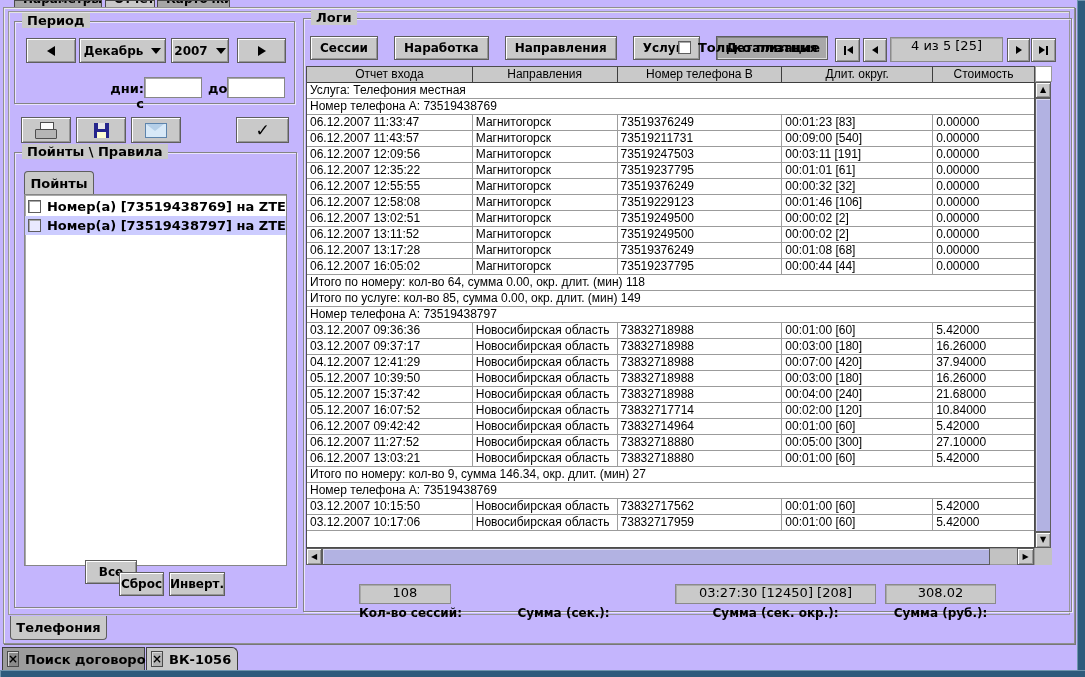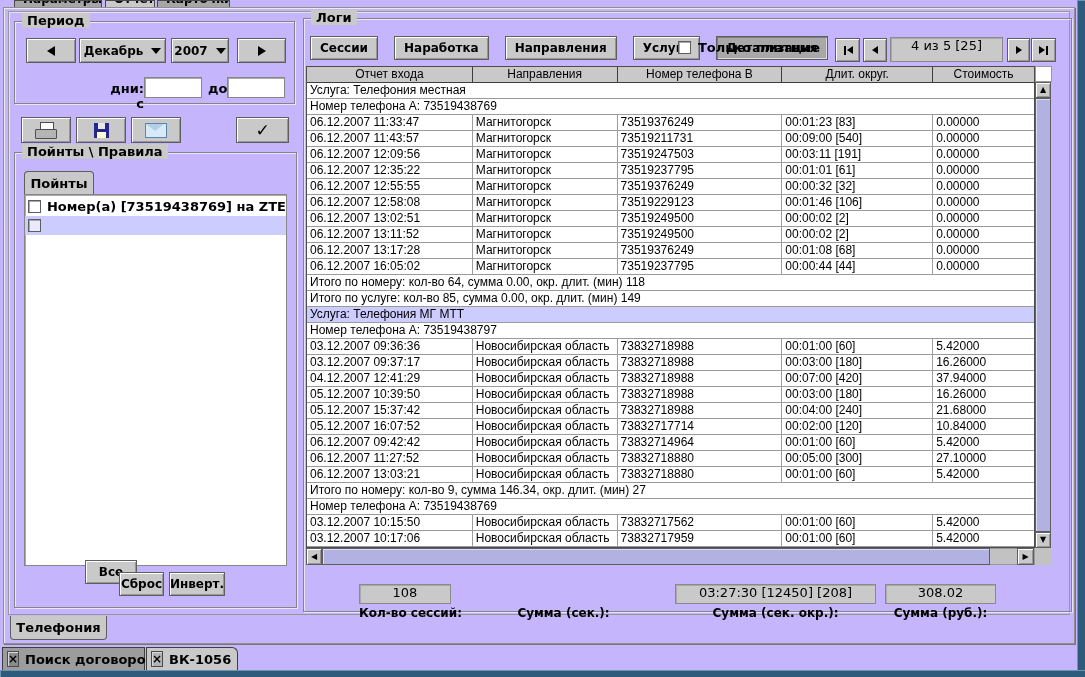--- a/index.html
+++ b/index.html
@@ -179,20 +179,21 @@
          display:flex;align-items:center;justify-content:center;font-weight:bold;font-size:13px;border-radius:4px 4px 0 0;">
       <span>Пойнты</span>
     </div>
     <div class="abs sunken" id="points-list" style="left:9px;top:41px;width:263px;height:372px;overflow:hidden;padding-top:2px;">
         <div class="item">
           <span class="cb"></span>
           <span>Номер(а) [73519438769] на ZTE</span>
         </div>
         <div class="item selected">
           <span class="cb"></span>
+          <span>Номер(а) [73519438797] на ZTE</span>
         </div>
       </div>
     <div class="btn" style="left:70px;top:407px;width:52px;height:24px;">
       <span>Все</span>
     </div>
     <div class="btn" style="left:104px;top:419px;width:45px;height:24px;">
       <span>Сброс</span>
     </div>
     <div class="btn" style="left:154px;top:419px;width:56px;height:24px;">
       <span>Инверт.</span>
@@ -324,23 +325,20 @@
           <div class="td c2">73519237795</div>
           <div class="td c3">00:00:44 [44]</div>
           <div class="td c4">0.00000</div>
         </div>
         <div class="tr">
           <div class="td full">Итого по номеру: кол-во 64, сумма 0.00, окр. длит. (мин) 118</div>
         </div>
         <div class="tr">
           <div class="td full">Итого по услуге: кол-во 85, сумма 0.00, окр. длит. (мин) 149</div>
         </div>
-        <div class="tr hl">
-          <div class="td full">Услуга: Телефония МГ МТТ</div>
-        </div>
         <div class="tr">
           <div class="td full">Номер телефона А: 73519438797</div>
         </div>
         <div class="tr">
           <div class="td c0">03.12.2007 09:36:36</div>
           <div class="td c1">Новосибирская область</div>
           <div class="td c2">73832718988</div>
           <div class="td c3">00:01:00 [60]</div>
           <div class="td c4">5.42000</div>
         </div>

